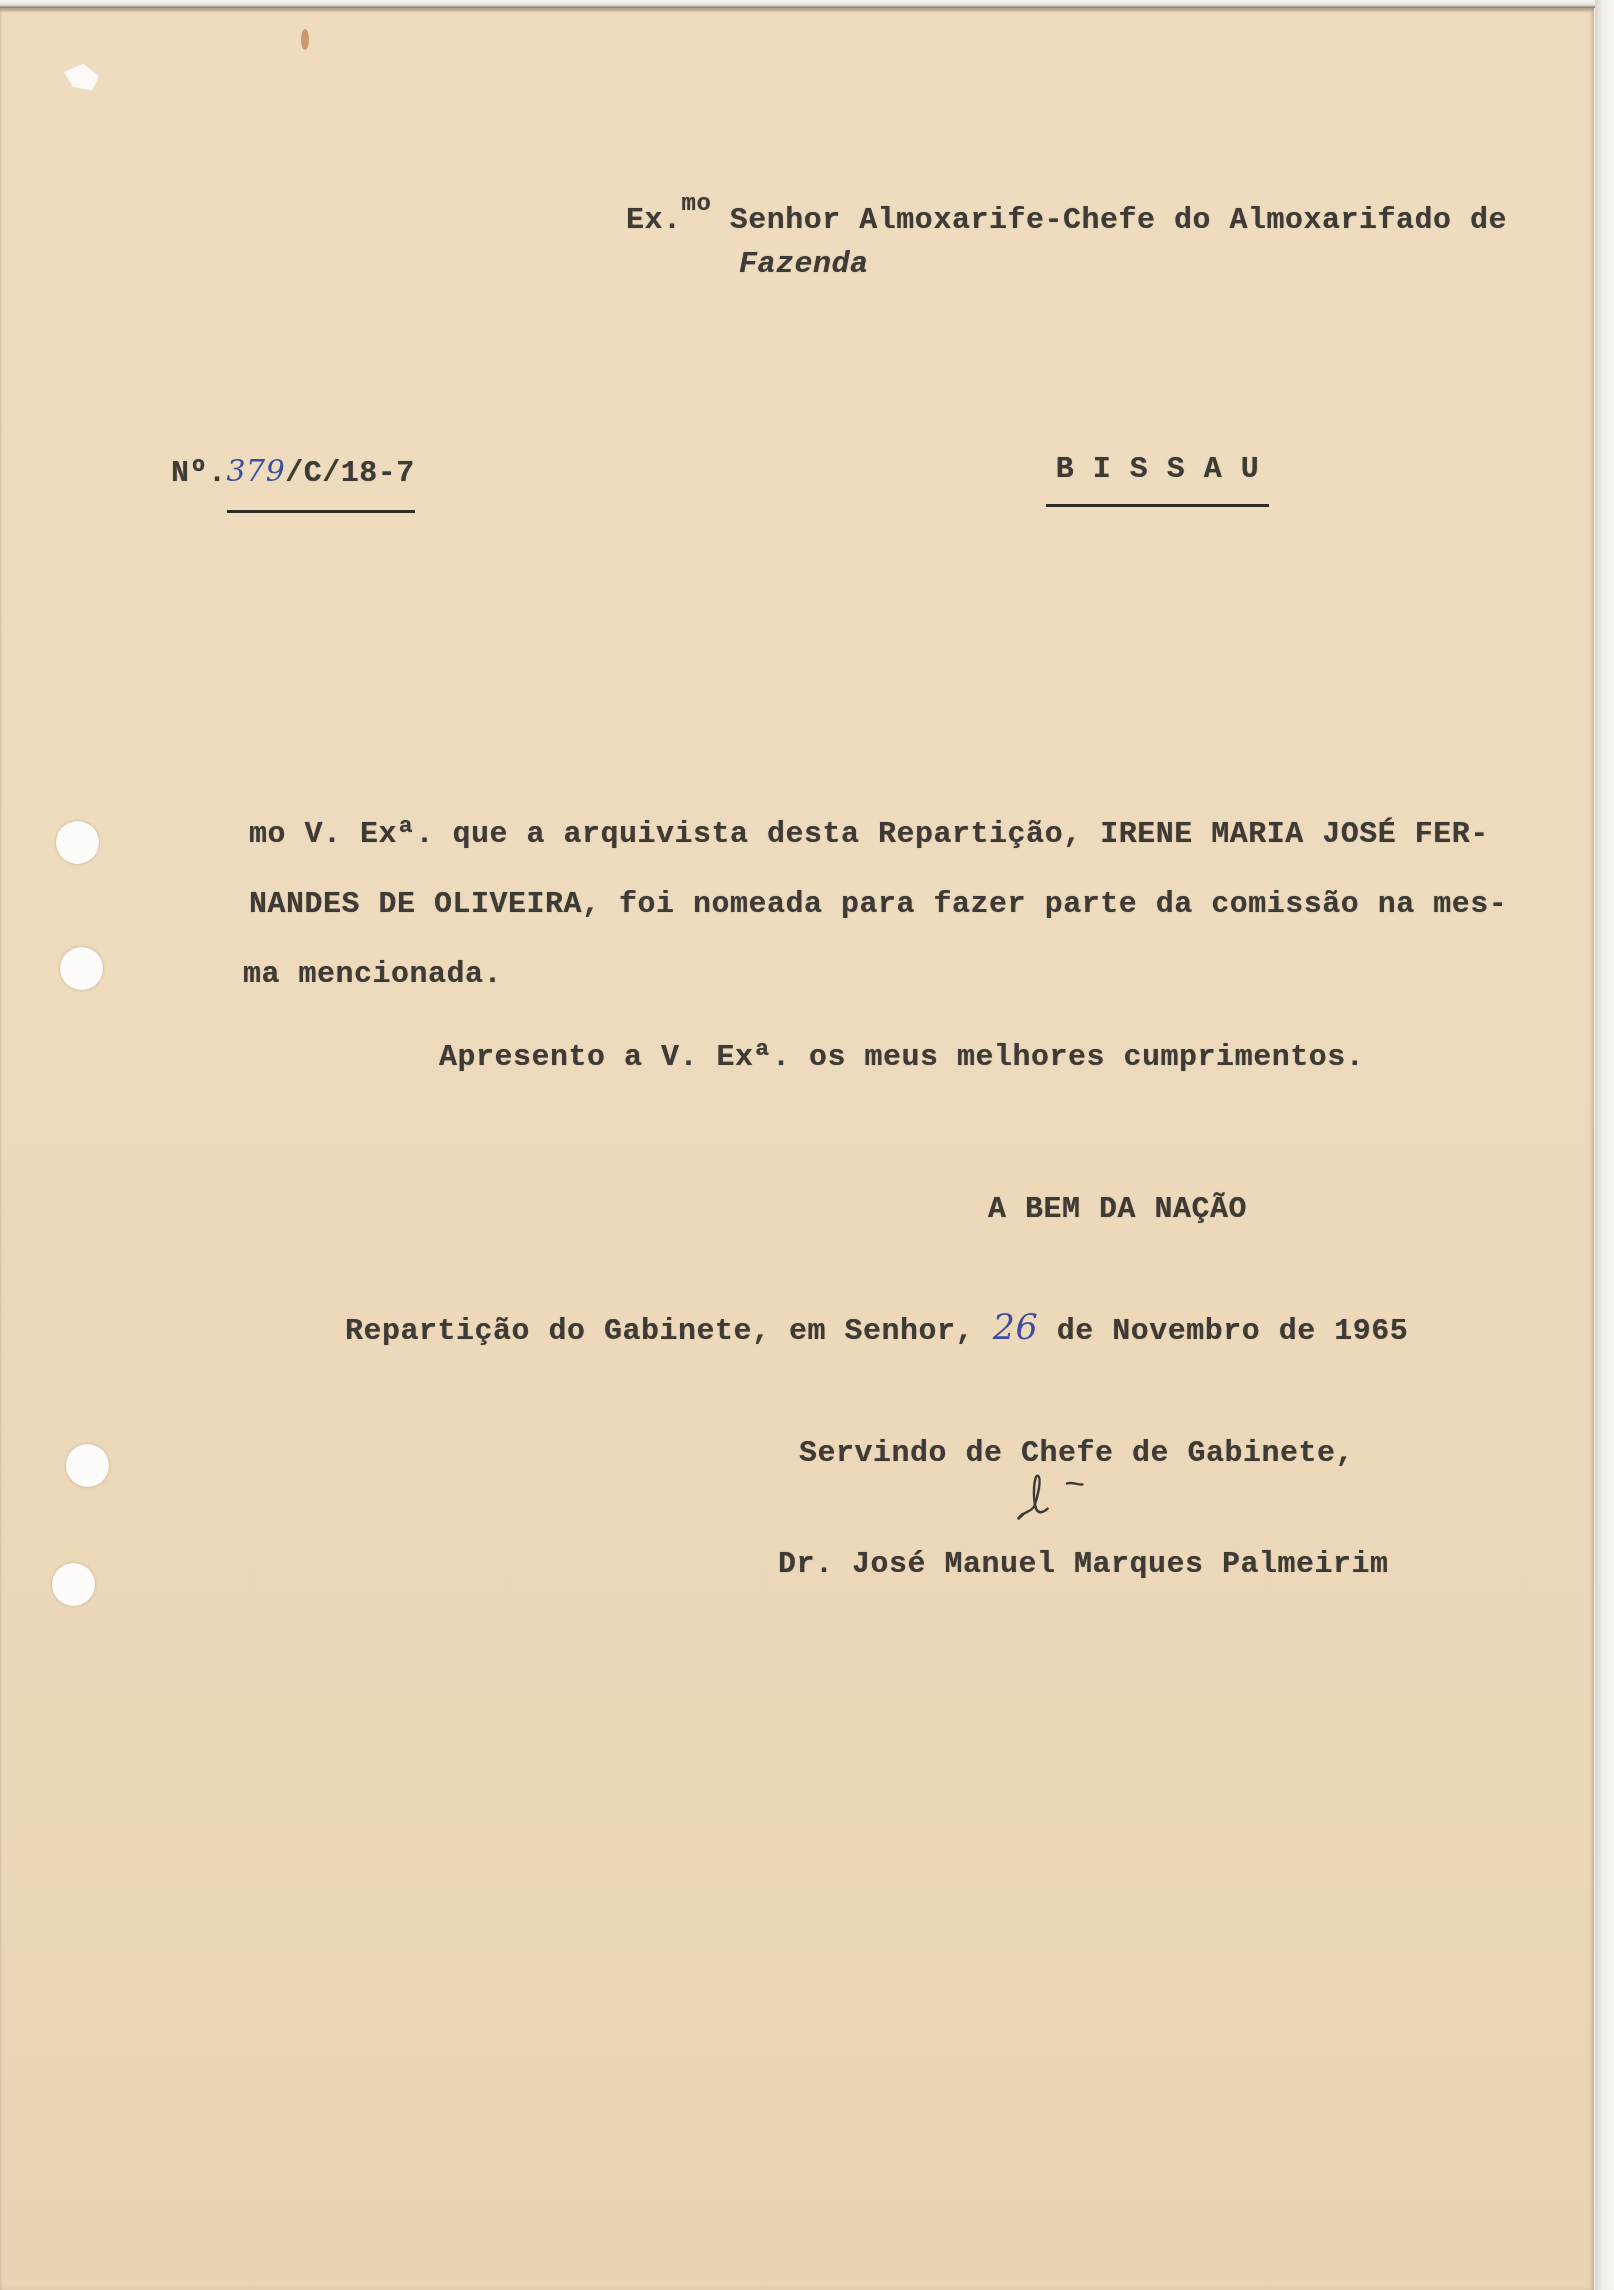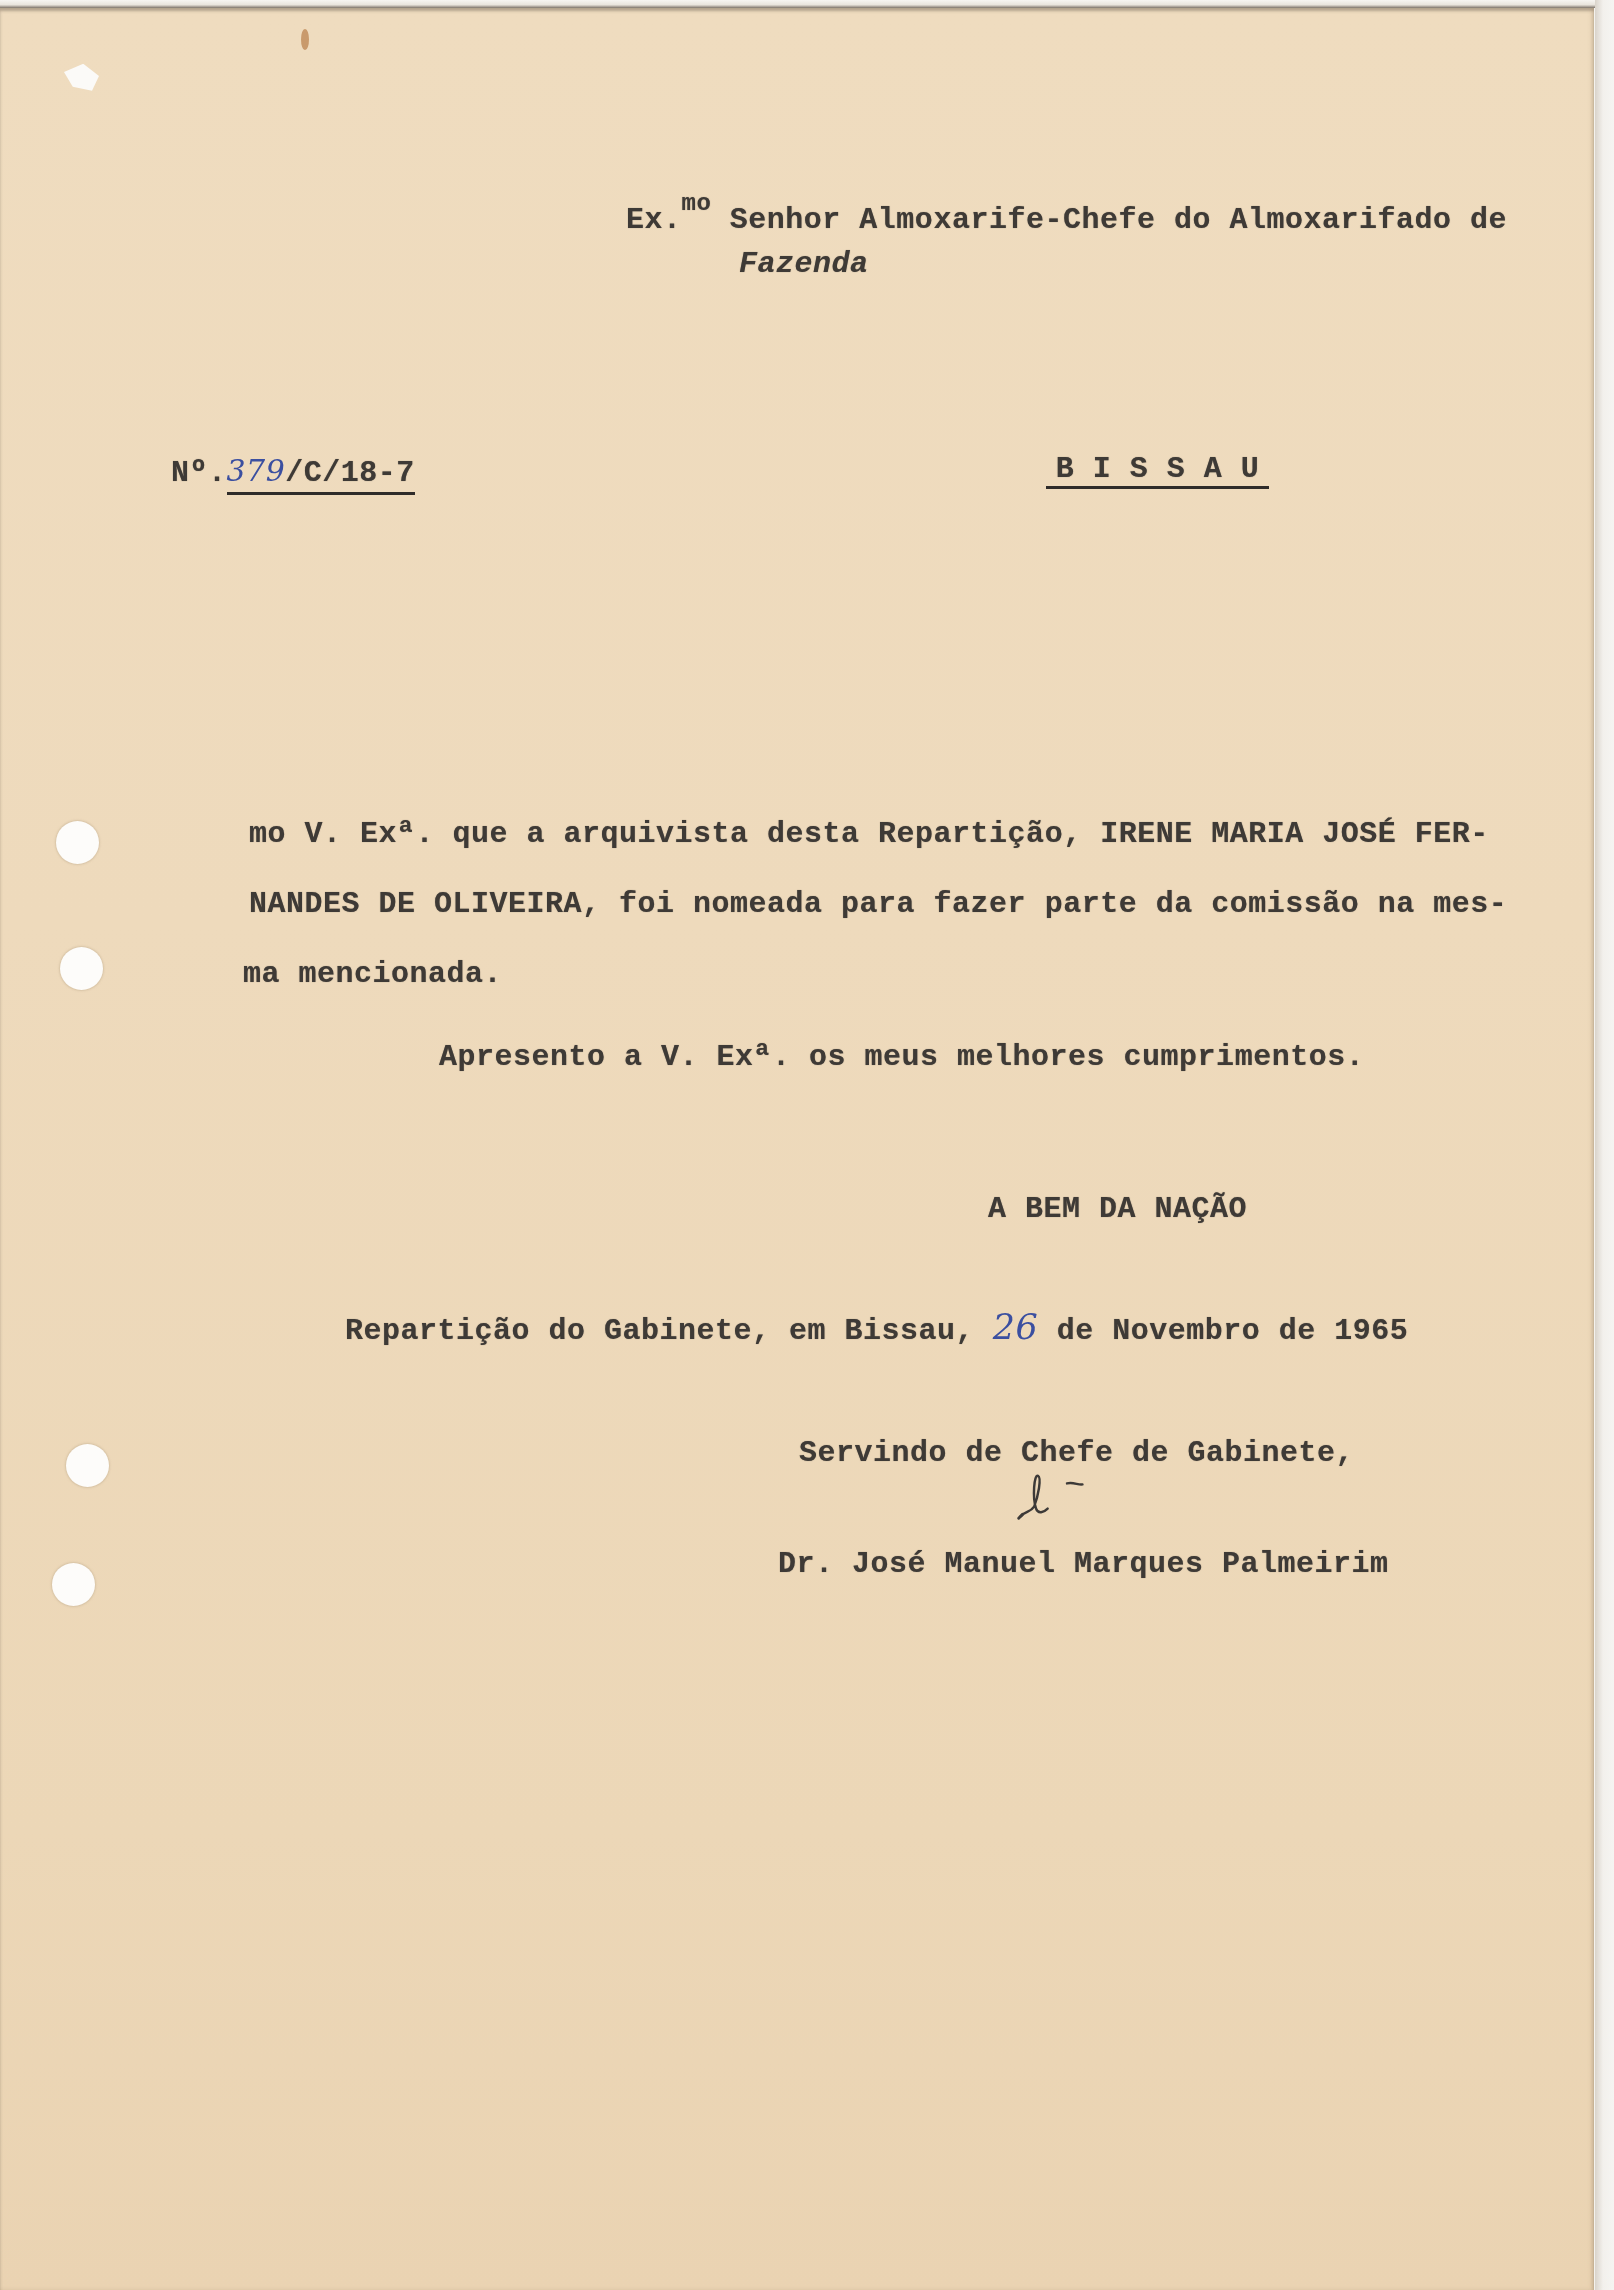--- a/index.html
+++ b/index.html
@@ -41,21 +41,21 @@
     .hand {
       font-family: "DejaVu Serif", serif;
       font-style: italic;
       font-weight: normal;
       color: #3b4fa0;
       text-shadow: none;
     }
     sup.sup { font-size: 24px; vertical-align: 17.5px; }
     .ul {
       border-bottom: 3.9px solid #2f2c2a;
-      padding-bottom: 2px;
+      padding-bottom: 20px;
     }
     .hole {
       position: absolute;
       width: 43px; height: 43px;
       border-radius: 50%;
       background: #fdfcfa;
       box-shadow: 0 0 1.9px 1px rgba(200,180,150,0.6);
     }
     .tear {
       position: absolute; left: 64px; top: 56px;
@@ -98,21 +98,21 @@
 
   <div class="typed" style="left:249px; top:881px;">NANDES DE OLIVEIRA, foi nomeada para fazer parte da comissão na mes-</div>
   <div class="typed" style="left:249px; top:811px;">mo V. Exª. que a arquivista desta Repartição, IRENE MARIA JOSÉ FER-</div>
   <div class="typed" style="left:243px; top:951px;">ma mencionada.</div>
 
   <div class="typed" style="left:439px; top:1034px;">Apresento a V. Exª. os meus melhores cumprimentos.</div>
 
   <div class="typed" style="left:988px; top:1186px;">A BEM DA NAÇÃO</div>
 
   <div class="typed" style="left:345px; top:1302px;">
-    <span>Repartição do Gabinete, em Bissau,</span>
+    <span>Repartição do Gabinete, em Senhor,</span>
     <span class="hand" style="font-size:35px;">26</span>
     <span>de Novembro de 1965</span>
   </div>
 
   <div class="typed" style="left:799px; top:1423px;margin-top:7px;">Servindo de Chefe de Gabinete,</div>
 
   <svg class="signature" viewBox="0 0 120 60">
     <path d="M12 50 C 18 44, 22 46, 26 40 C 30 30, 34 10, 30 8 C 26 6, 24 30, 28 42 C 30 48, 36 46, 40 42" fill="none" stroke="#3d3a38" stroke-width="2.5" stroke-linecap="round"></path>
     <path d="M10 52 L 14 48" fill="none" stroke="#3d3a38" stroke-width="3" stroke-linecap="round"></path>
     <path d="M60 16 C 66 14, 72 18, 76 17" fill="none" stroke="#3d3a38" stroke-width="2.5" stroke-linecap="round"></path>

